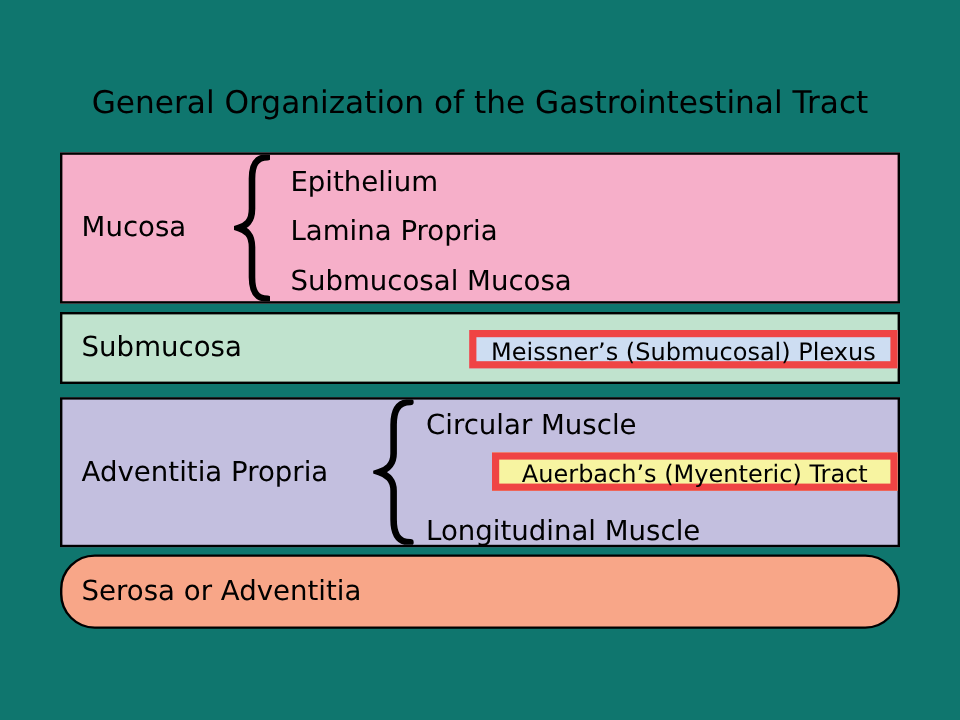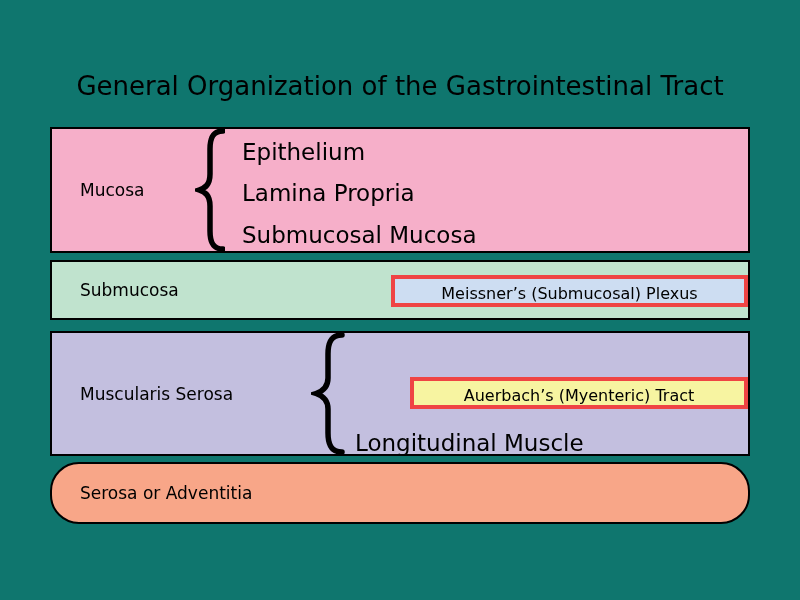--- a/index.html
+++ b/index.html
@@ -33,47 +33,47 @@
     width: 700px;
     border: 2px solid #000000;
     box-sizing: border-box;
   }
   .layer-1 { top: 127px; height: 126px; }
   .layer-2 { top: 260px; height: 60px;  }
   .layer-3 { top: 331px; height: 125px; }
   .layer-4 { top: 462px; height: 62px;  }
   .layer-label {
     position: absolute;
-    left: 28px;
+    left: 16px;
     top: 50%;
     transform: translateY(-50%);
-    font-size: 17px;
+    font-size: 23px;
     white-space: nowrap;
   }
   .component {
     position: absolute;
     font-size: 23px;
     line-height: 28px;
     white-space: nowrap;
   }
   .layer-1 .component { left: 190px; }
   .c-epithelium        { top: 9px;  }
   .c-lamina-propria    { top: 50px; }
   .c-muscularis-mucosa { top: 92px; }
   .layer-3 .component { left: 303px; }
   .c-circular-muscle     { top: 8px;  }
   .c-longitudinal-muscle { top: 96px; }
   .plexus {
     position: absolute;
-    border: 4px solid #ef4444;
+    border: 6px solid #ef4444;
     box-sizing: border-box;
     display: flex;
-    align-items: flex-end;
+    align-items: flex-start;
     justify-content: center;
-    font-size: 16px;
+    font-size: 20px;
     white-space: nowrap;
   }
   .plexus-meissner { left: 339px; top: 13px; width: 357px; height: 32px; }
   .plexus-auerbach { left: 358px; top: 44px; width: 338px; height: 32px; }
   .brace {
     position: absolute;
     top: 0;
   }
   .brace-1 { left: 143px; }
   .brace-2 { left: 259px; }
@@ -96,24 +96,25 @@
   </div>
 
   <div class="layer layer-2" style="background-color: rgb(192, 227, 206); padding-left: 26px;">
     <span class="layer-label">Submucosa</span>
     <div class="plexus plexus-meissner" style="background-color: rgb(205, 221, 242);">
       <span>Meissner’s (Submucosal) Plexus</span>
     </div>
   </div>
 
   <div class="layer layer-3" style="background-color: rgb(195, 191, 223);">
-    <span class="layer-label">Muscularis Serosa</span>
+    <span class="layer-label">Adventitia Propria</span>
     <svg class="brace brace-2" width="34" height="121" viewBox="0 0 34 121" aria-hidden="true">
       <path d="M 31 2 C 20 2 17 10 17 21 L 17 45 C 17 55 11 58.5 5 60.5 C 11 62.5 17 66 17 76 L 17 100 C 17 111 20 119 31 119" fill="none" stroke="#000000" stroke-width="5.5" stroke-linecap="round"></path>
     </svg>
+    <span class="component c-circular-muscle">Circular Muscle</span>
     <div class="plexus plexus-auerbach" style="background-color: rgb(247, 244, 161);">
       <span>Auerbach’s (Myenteric) Tract</span>
     </div>
     <span class="component c-longitudinal-muscle">Longitudinal Muscle</span>
   </div>
 
   <div class="layer layer-4" style="background-color: rgb(248, 166, 136); border-radius: 29px;">
     <span class="layer-label">Serosa or Adventitia</span>
   </div>
 

